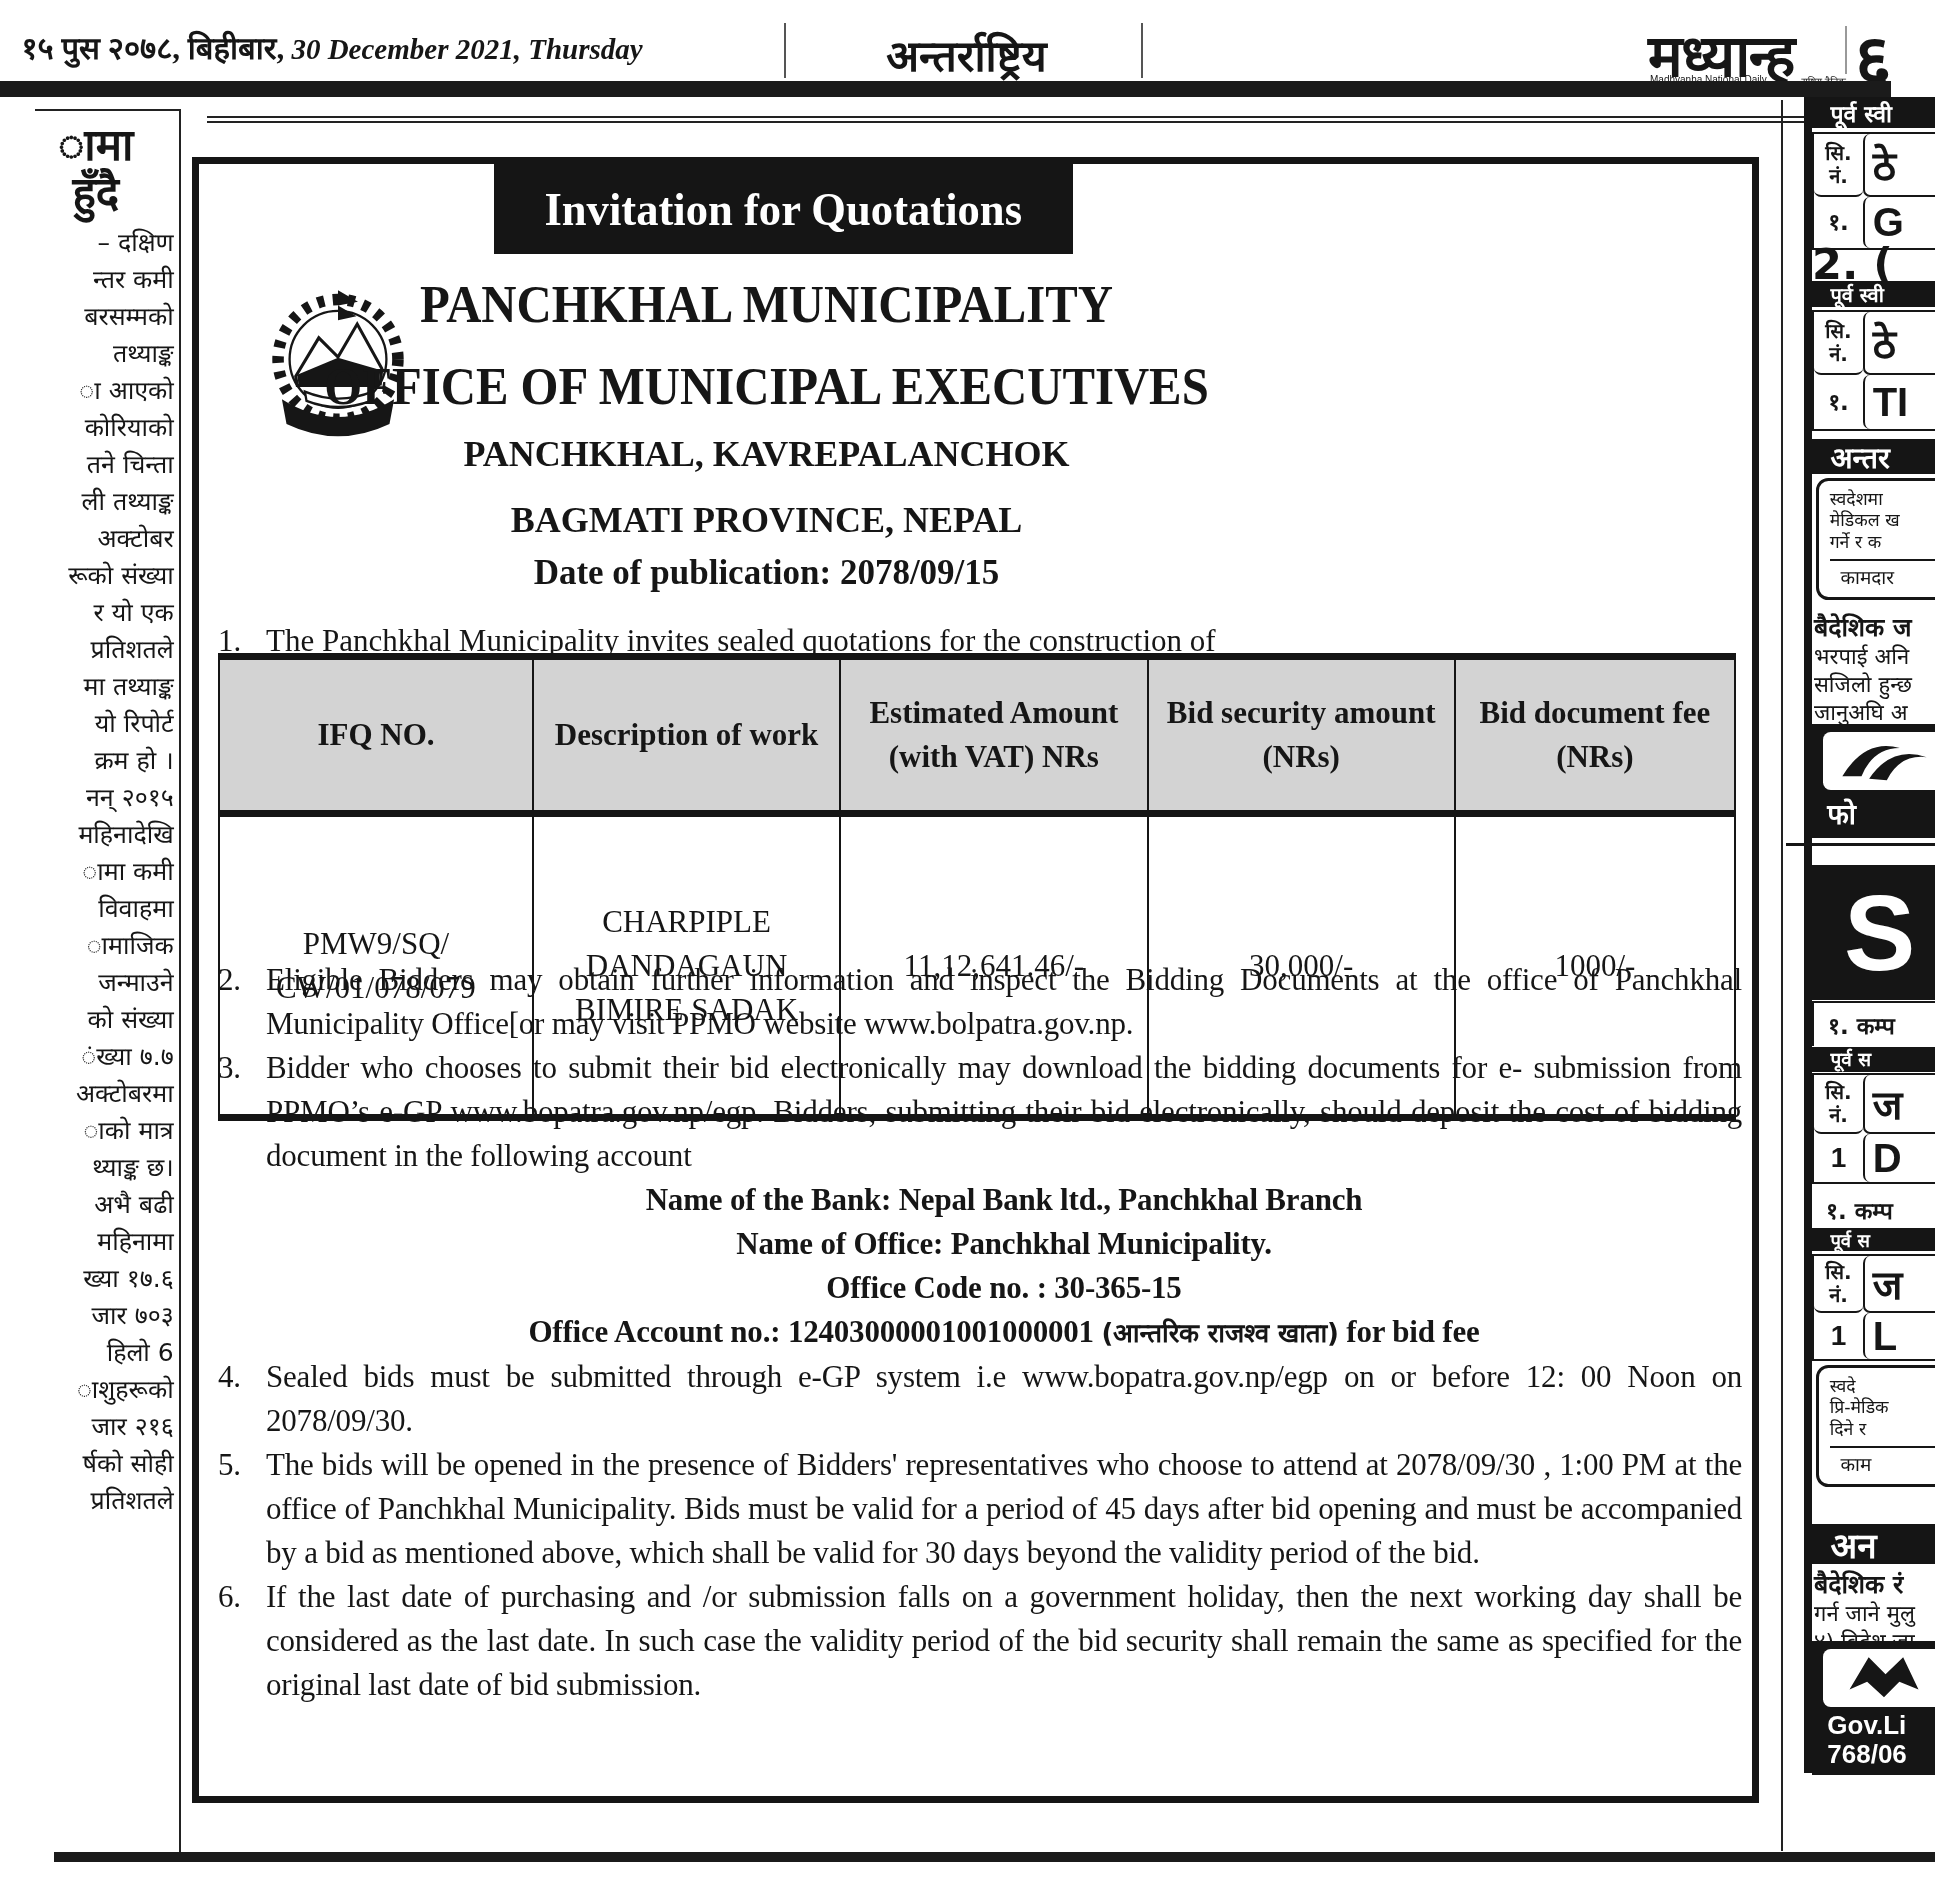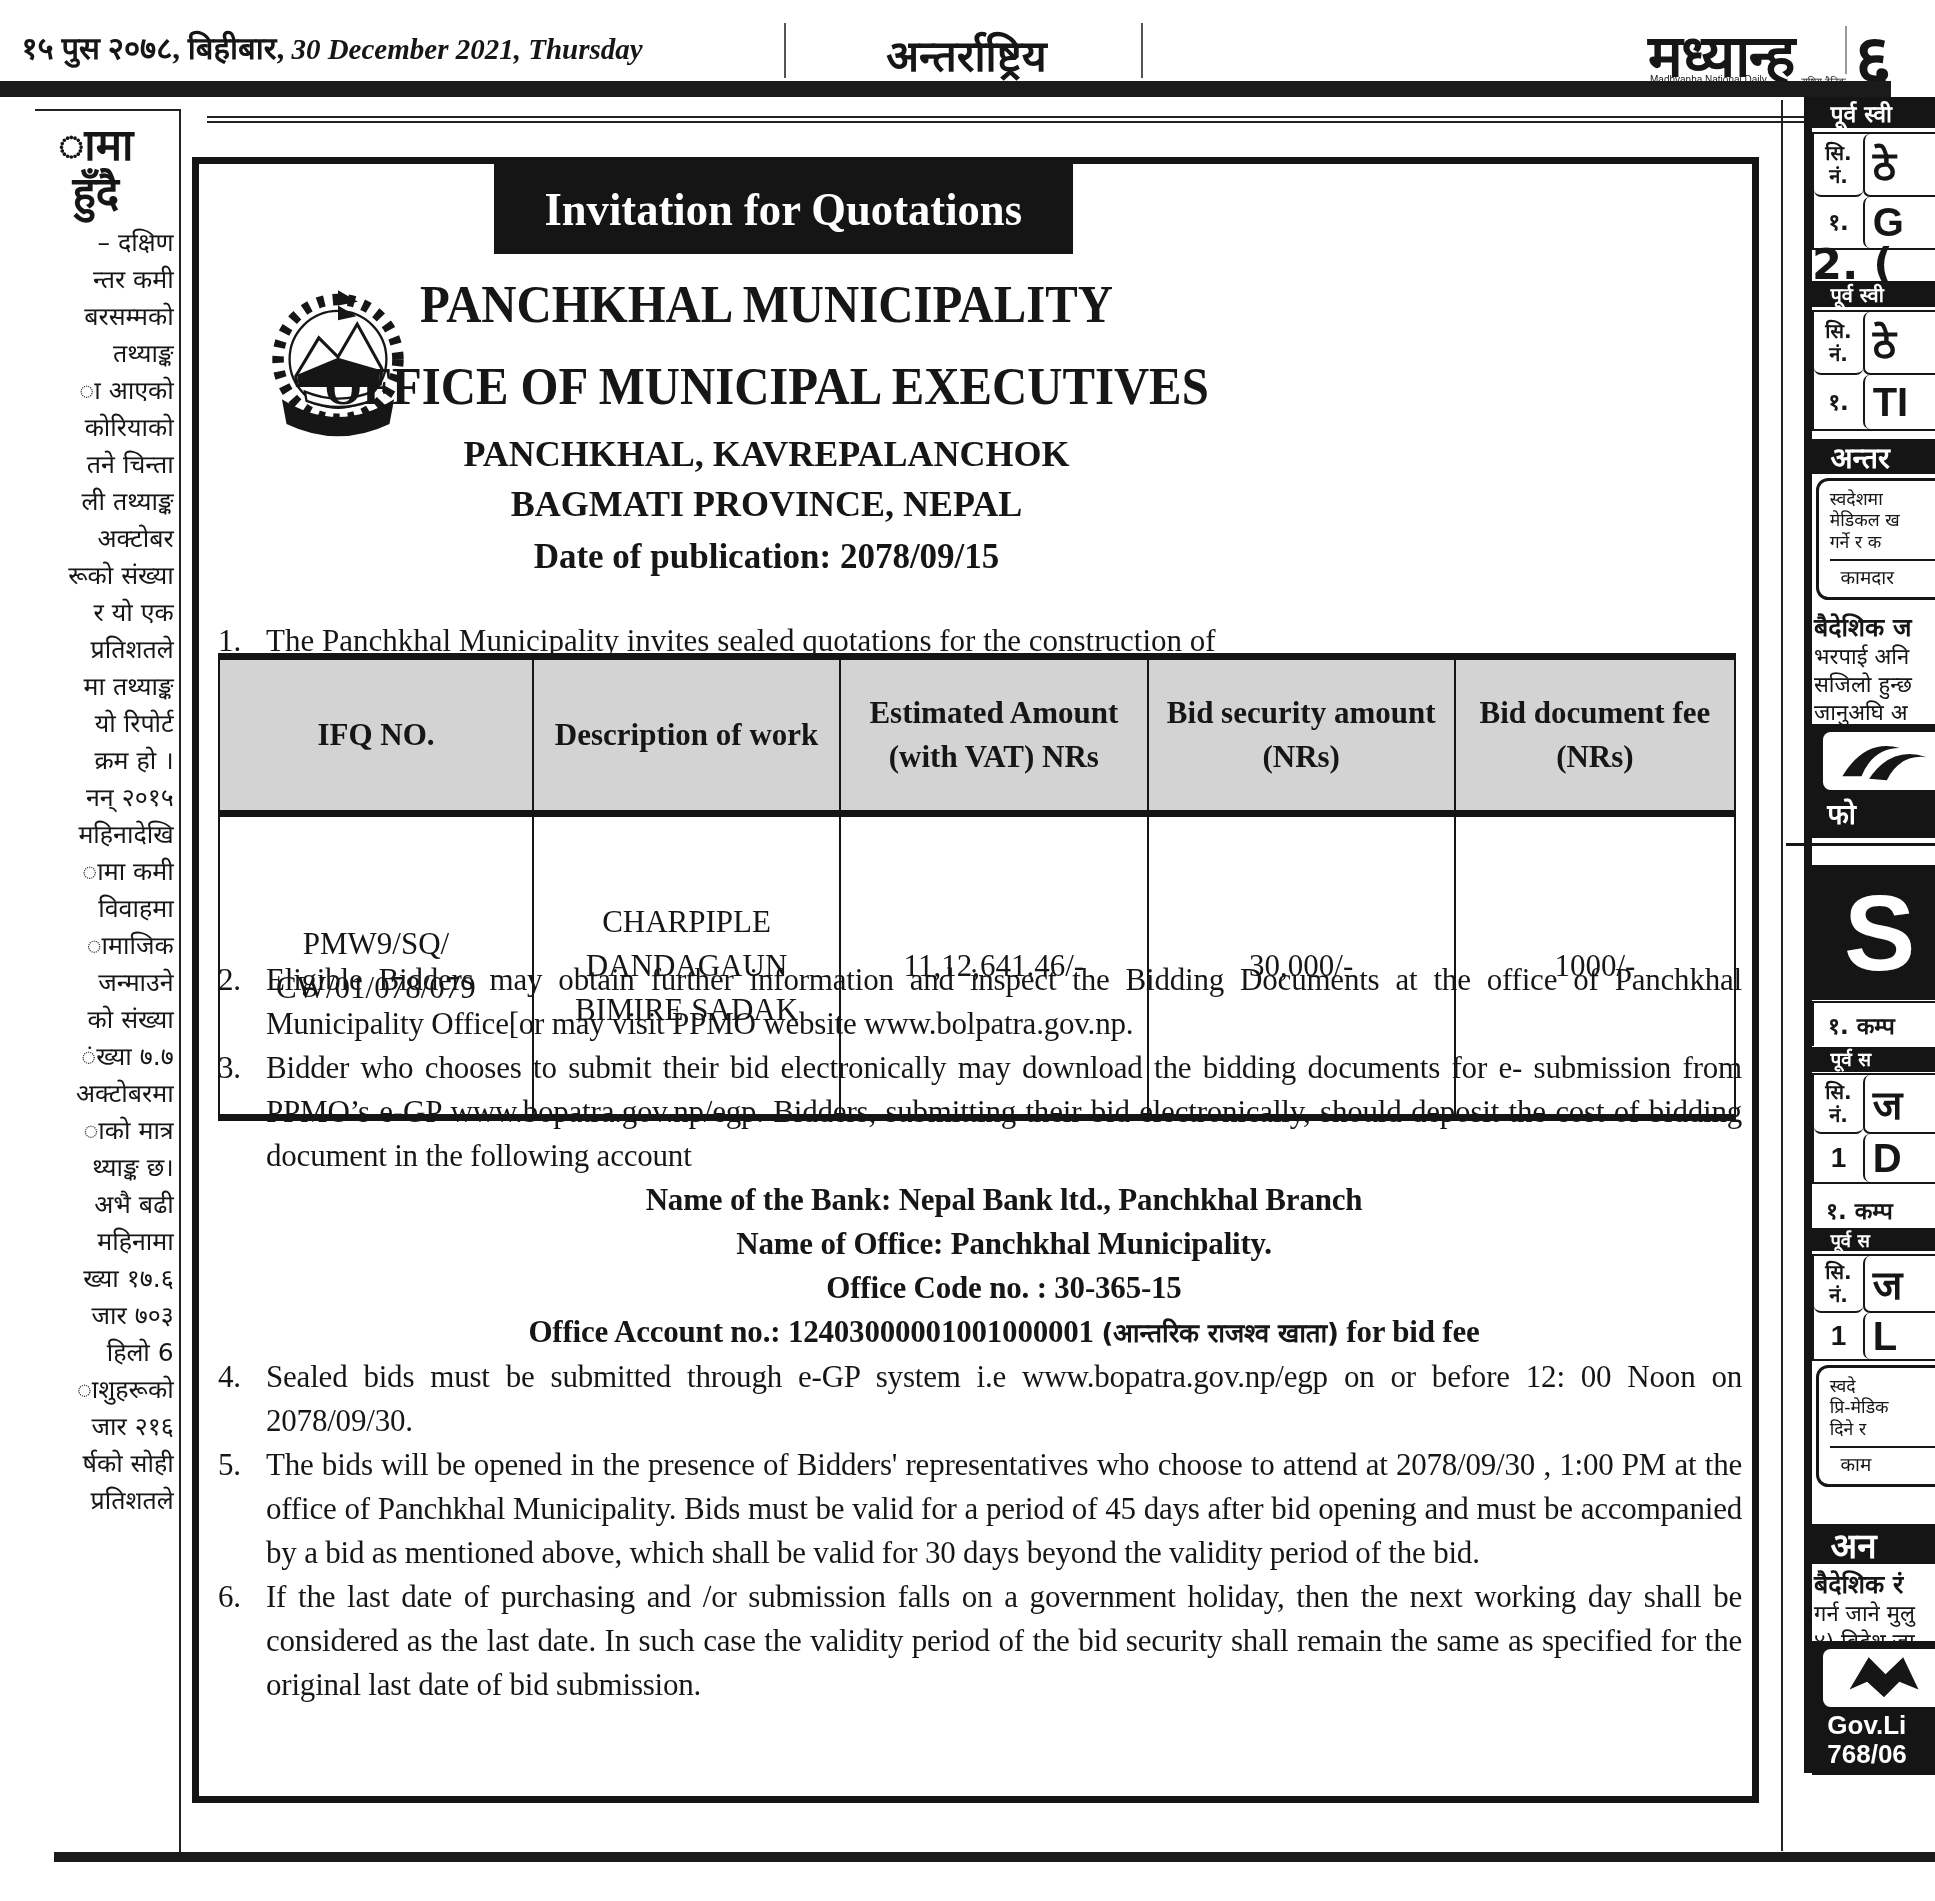--- a/index.html
+++ b/index.html
@@ -33,21 +33,21 @@
 
   
   .ad{left:192px;top:157px;width:1553px;height:1632px;border:7.7px solid #151515;background:#fff;}
   .banner{position:absolute;left:295px;top:0;width:579px;height:90px;background:#151515;
           display:flex;align-items:center;justify-content:center;}
   .banner span{color:#fff;font-size:46px;font-weight:bold;transform:scaleX(0.97);white-space:nowrap;}
   .headblock{position:absolute;left:0;top:102px;width:1135px;text-align:center;}
   .org1{font-size:53px;font-weight:bold;line-height:77px;transform:scaleX(0.92);}
   .org2{font-size:53px;font-weight:bold;line-height:86px;transform:scaleX(0.92);}
   .org3{font-size:36px;font-weight:bold;line-height:51px;}
-  .org4{font-size:36px;font-weight:bold;line-height:49px;}
+  .org4{font-size:36px;font-weight:bold;line-height:49px;margin-top:16px;}
   .pubdate{font-size:35px;font-weight:bold;line-height:55px;}
   .adlogo{position:absolute;left:66px;top:120px;width:146px;height:163px;}
   .item1{position:absolute;left:19px;top:442px;width:1526px;font-size:31px;margin-top:17px;}
   .item1 .num{display:inline-block;width:48px;}
 
   .ifq-table{position:absolute;left:19px;top:489px;width:1514px;
              border-top:7px solid #151515;border-bottom:7px solid #151515;
              border-left:2.3px solid #151515;border-right:2.3px solid #151515;
              display:grid;grid-template-columns:20.6% 20.3% 20.3% 20.3% 18.5%;}
   .ifq-table .th{background:#d3d3d3;border-bottom:7px solid #151515;font-weight:bold;}

